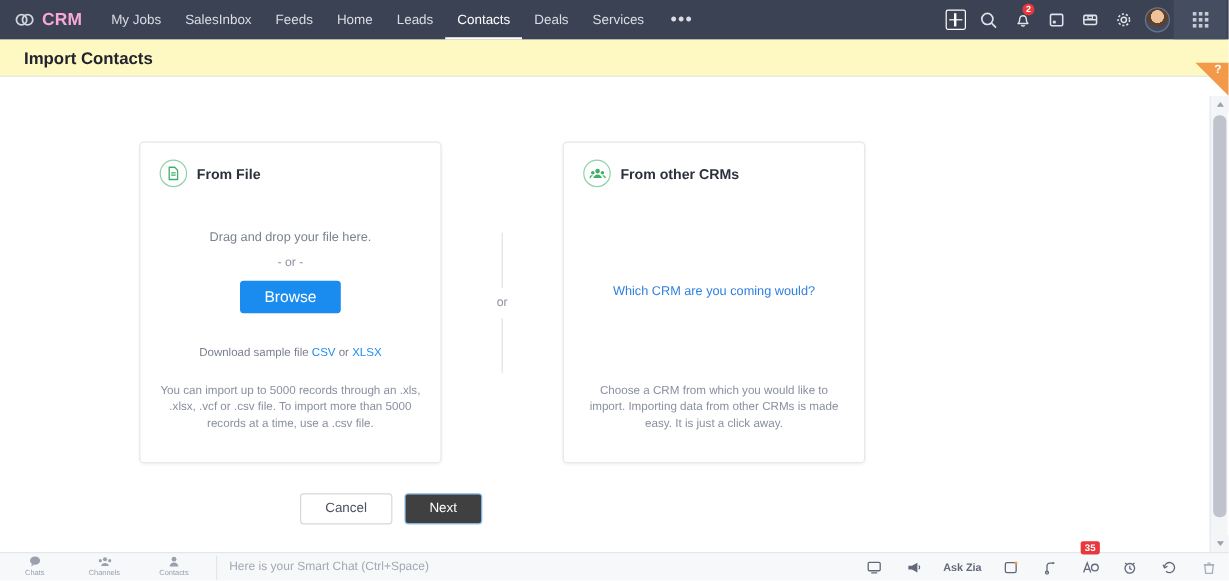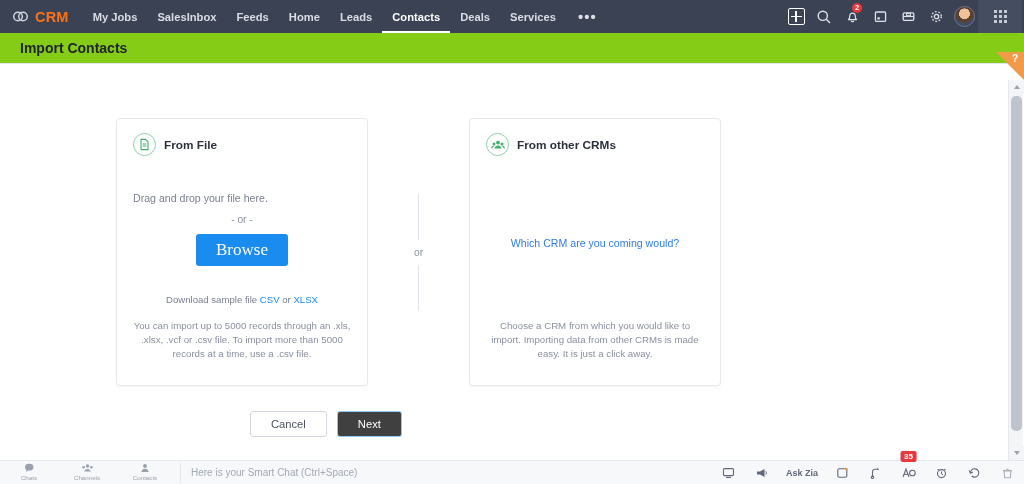--- a/index.html
+++ b/index.html
@@ -15,23 +15,23 @@
   .topnav {
     position: absolute; top: 0; left: 0; width: 1024px; height: 33px;
     background: #3b4254; display: flex; align-items: center;
   }
   .brand {
     display: flex; align-items: center; gap: 6px;
     padding: 0 14px 0 12px; height: 33px;
   }
   .brand-mark { width: 17px; height: 17px; }
   .brand-text {
-    color: #f97316; font-size: 14.5px; font-weight: bold; letter-spacing: .2px;
-  }
-  .nav-items { display: flex; align-items: center; height: 33px; font-weight: bold; }
+    color: #f9a8d4; font-size: 14.5px; font-weight: bold; letter-spacing: .2px;
+  }
+  .nav-items { display: flex; align-items: center; height: 33px; }
   .nav-item {
     color: #dadde4; font-size: 11.2px; padding: 0 10px;
     height: 33px; display: flex; align-items: center; cursor: pointer;
     white-space: nowrap;
   }
   .nav-item.active { color: #ffffff; box-shadow: inset 0 -2px 0 #ffffff; }
   .nav-more { color: #dadde4; font-size: 15px; padding: 0 12px; letter-spacing:1px;
     height:33px; display:flex; align-items:center; cursor:pointer; line-height:0.4; }
   .nav-spacer { flex: 1; }
   .nav-right { display: flex; align-items: center; height: 33px; padding-right: 2px; }
@@ -64,21 +64,21 @@
     width: 44px; height: 33px; background: #454d61; display: flex;
     align-items: center; justify-content: center; cursor: pointer;
   }
   .apps-grid { display: grid; grid-template-columns: repeat(3, 3px);
     grid-template-rows: repeat(3, 3px); gap: 2px; }
   .apps-grid i { background: #c6cad4; display: block; width: 3px; height: 3px; }
 
   
   .pagehead {
     position: absolute; top: 33px; left: 0; width: 1024px; height: 31px;
-    background: #84cc16; border-bottom: 1px solid #e3e6ec;
+    background: #fef9c3; border-bottom: 1px solid #e3e6ec;
     display: flex; align-items: center;
   }
   .pagetitle { font-size: 14px; color: #21242c; font-weight: bold; padding-left: 20px; }
 
   
   .body-area {
     position: absolute; top: 68px; left: 0; width: 1007px; height: 392px;
     background: #ffffff;
   }
   .cards-wrap {
@@ -93,28 +93,28 @@
   }
   .card-head { display: flex; align-items: center; gap: 8px; }
   .circ-ico {
     width: 23px; height: 23px; border-radius: 50%;
     border: 1px solid #8fd1a8; display: flex; align-items: center;
     justify-content: center; flex: none;
   }
   .card-title { font-size: 11.8px; font-weight: bold; color: #2b303c; }
 
   .drop-text {
-    text-align: left; font-size: 10.6px; color: #7b8191; margin-top: 36px;
+    text-align: center; font-size: 10.6px; color: #7b8191; margin-top: 36px;
   }
   .or-small { text-align: center; font-size: 10.2px; color: #8c92a2; margin-top: 10px; }
   .browse-row { display: flex; justify-content: center; margin-top: 9px; }
   .browse-btn {
-    background: #1a8cf0; color: #fff; font-size: 17px; border: none;
+    background: #1a8cf0; color: #fff; font-size: 13px; border: none;
     border-radius: 3px; padding: 6px 20px; cursor: pointer;
-    font-family: Liberation Serif, serif;
+    font-family: Liberation Sans, sans-serif;
   }
   .dl-row {
     text-align: center; font-size: 9.6px; color: #7b8191; margin-top: 28px;
   }
   .dl-row a { color: #1a8cf0; text-decoration: none; cursor: pointer; }
   .crm-link {
     position: absolute; left: 0; right: 0; top: 118px; text-align: center;
     font-size: 10.6px; color: #2f7fe0; cursor: pointer;
   }
   .card-foot {

